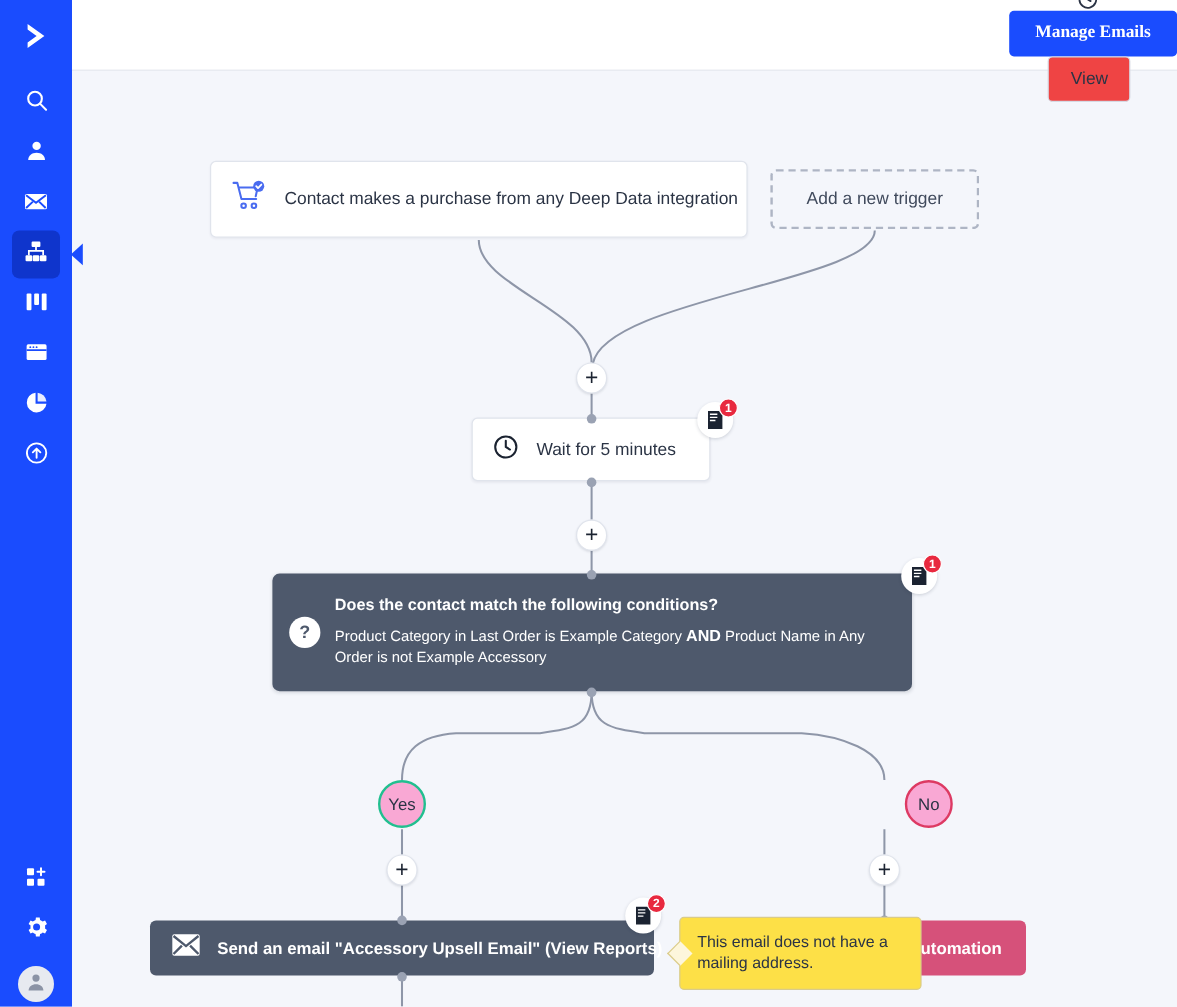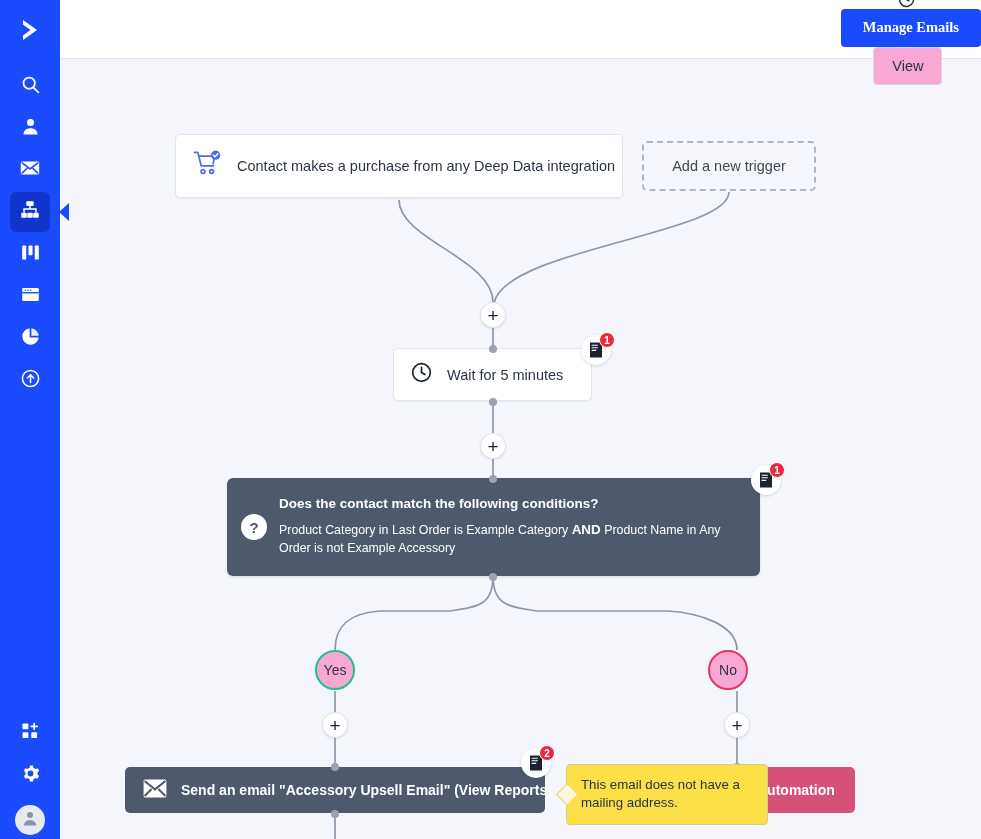--- a/index.html
+++ b/index.html
@@ -46,21 +46,21 @@
   #breadcrumb .crumb-cur { color:#404a5c; font-weight:400; }
   #topbar-right { margin-left:auto; display:flex; align-items:center; padding-right:0;flex-direction:column; }
   .saved-text { font-size: 14.5px; color:#404a5c; }
   .history-ico { margin-left: 9px; display:flex; align-items:center; cursor:pointer; }
   .btn-primary {
     margin-left: 18px; background:#1a4cfe; color:#fff; border:none;
     font-family:Liberation Serif, serif; font-size:14.5px; font-weight:700;
     padding: 0 22px; height: 38px; border-radius:4px; cursor:pointer;
   }
   .btn-outline {
-    margin-left: 12px; background:#f9a8d4; color:#2b3445; border:1px solid #d6dae4;
+    margin-left: 12px; background:#ef4444; color:#2b3445; border:1px solid #d6dae4;
     font-family:"Liberation Sans", sans-serif; font-size:14.5px; font-weight:400;
     padding: 4px 18px; height:38px; border-radius:4px; cursor:pointer; white-space:nowrap;
   }
 
   
   #canvas {
     position:absolute; left:60px; top:59px; right:0; bottom:0;
     background:#f4f6fb; overflow:hidden;
   }
   #svg-links { position:absolute; left:0; top:0; width:921px; height:780px; pointer-events:none; }
@@ -405,21 +405,21 @@
           <path d="M1 0.6h9.4L13 3.2V15.4H1z"></path>
           <path d="M2.6 3.2h6.2M2.6 5.8h6.2M2.6 8.4h4.6" stroke="#ffffff" stroke-width="1.1"></path>
         </svg>
       </span>
       <span class="cnt">1</span>
     </div>
 
     <div class="branch yes" style="left:255px; top:591px;">
       <span>Yes</span>
     </div>
-    <div class="branch no" style="left:648px; top:591px;">
+    <div class="branch no" style="left:694px; top:591px;">
       <span>No</span>
     </div>
 
     <div class="plus" style="left:262px; top:653px;"></div>
     <div class="plus" style="left:664px; top:653px;"></div>
 
     <div class="email-card">
       <span>
         <svg width="24" height="19" viewBox="0 0 24 19" fill="#ffffff">
           <rect x="0.6" y="0.6" width="22.8" height="17.8" rx="1.6"></rect>

